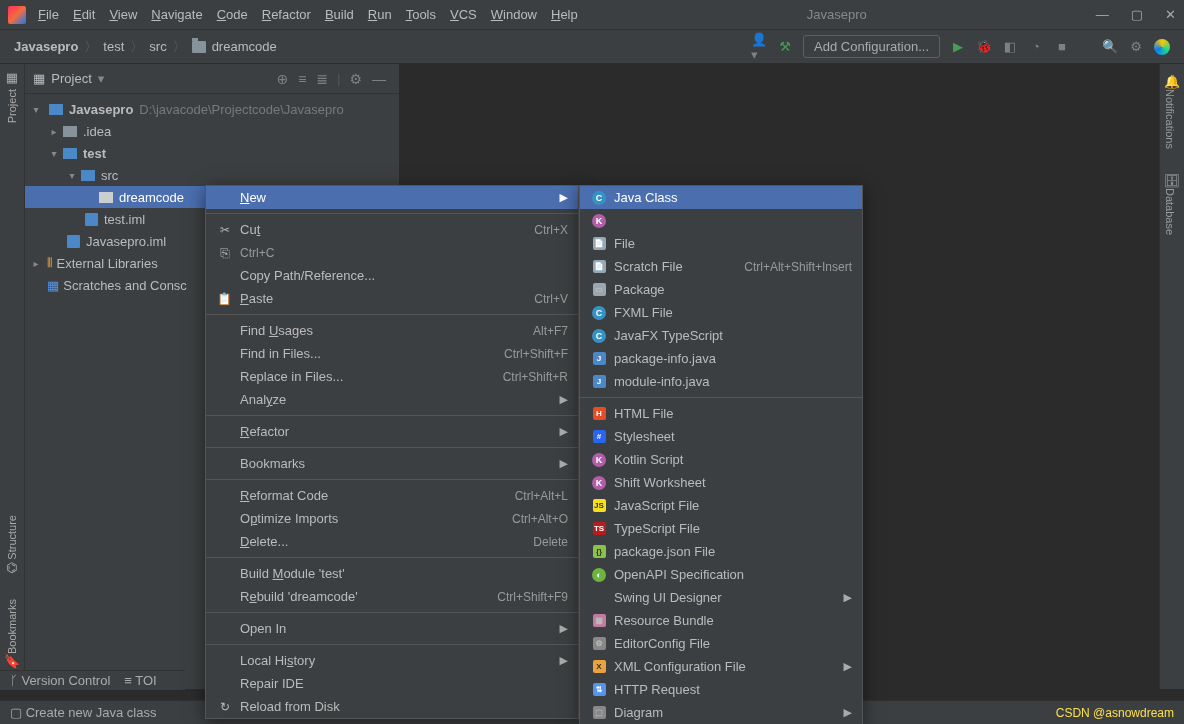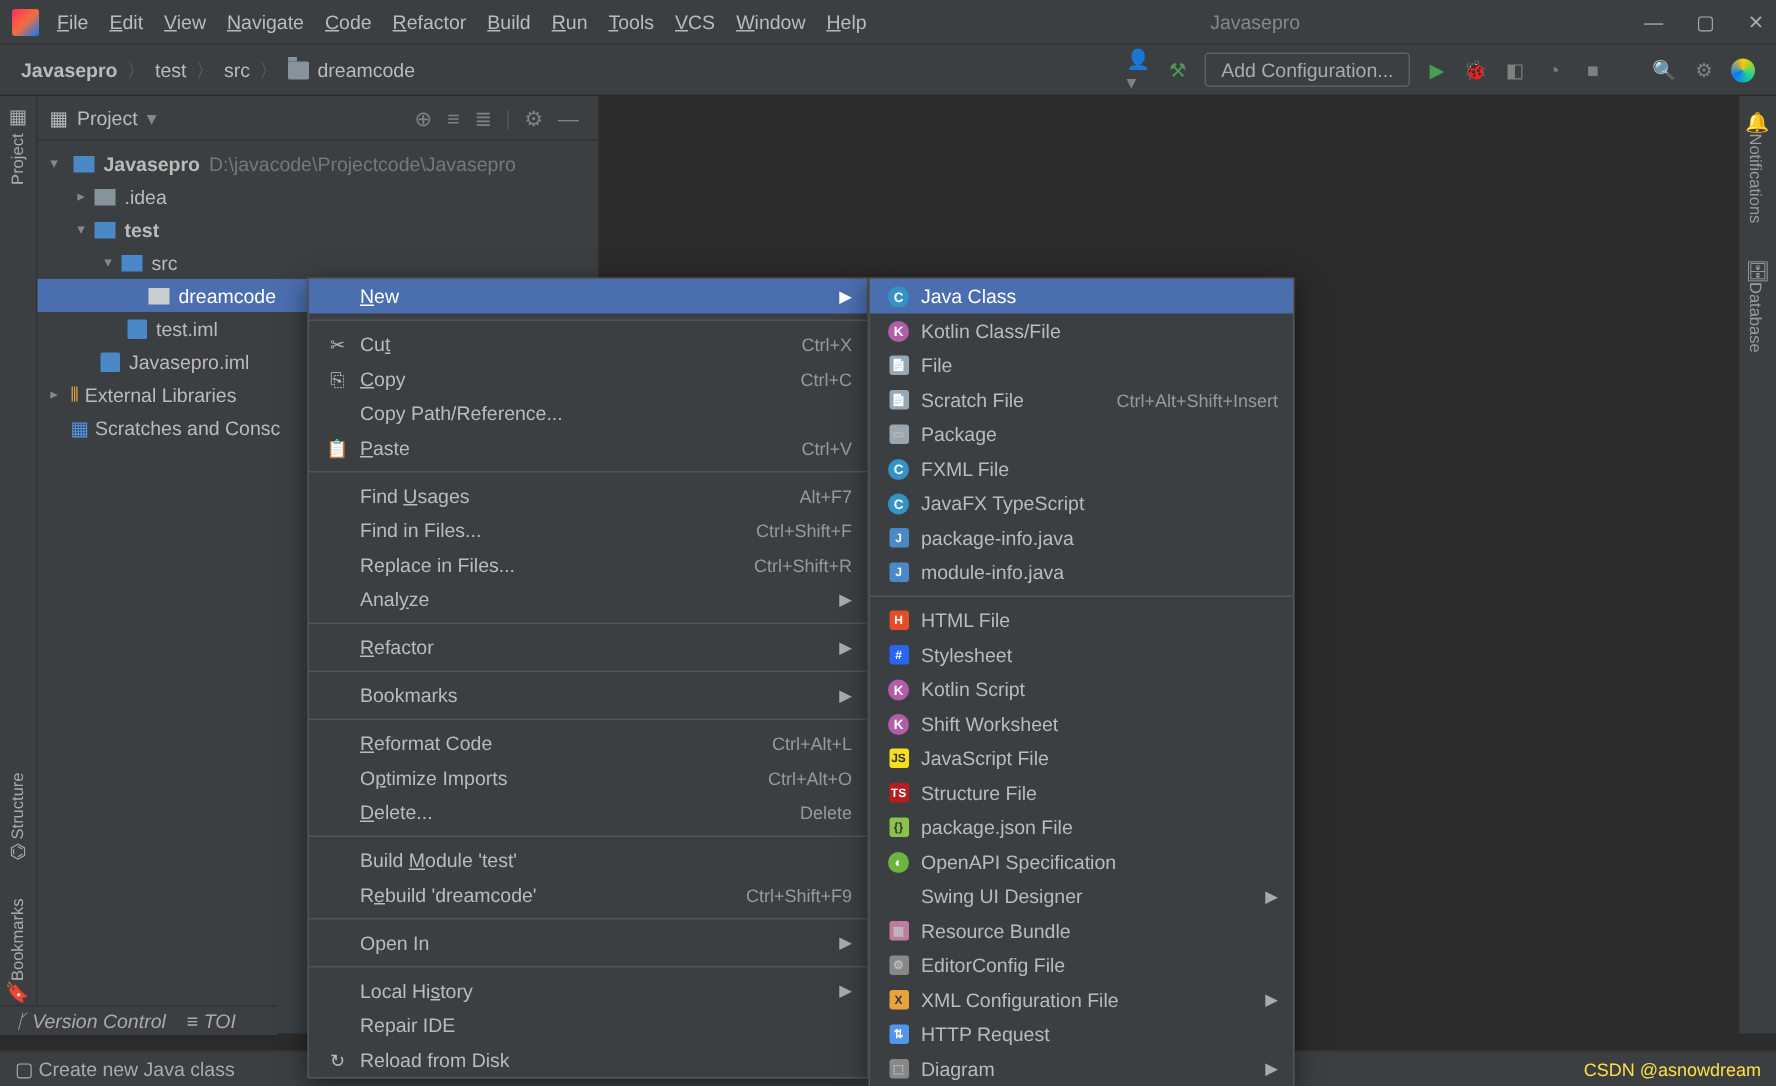--- a/index.html
+++ b/index.html
@@ -36,21 +36,21 @@
 .tree-row { display:flex; align-items:center; height:22px; padding-left:4px; white-space:nowrap; cursor:pointer; }
 .tree-row.sel { background:#4b6eaf; color:#fff; }
 .tw { width:14px; text-align:center; color:#888; font-size:10px; }
 .pad { display:inline-block; }
 .tree-row .lbl { margin-left:4px; }
 .tree-row .path { color:#787878; margin-left:6px; }
 .ic-fld { width:14px; height:11px; background:#87939a; margin:0 2px; }
 .ic-fld.blue { background:#4a88c7; }
 .ic-mod { width:13px; height:13px; background:#4a88c7; margin:0 2px; border-radius:1px; }
 .editor { flex:1; background:#2b2b2b; }
-.bottom { position:absolute; bottom:34px; left:0; width:185px; height:20px; background:#3c3f41; border-top:1px solid #323232; display:flex; align-items:center; gap:14px; padding:0 10px; font-size:11px; color:#aaa;font-style:italic; }
+.bottom { position:absolute; bottom:34px; left:0; width:185px; height:20px; background:#3c3f41; border-top:1px solid #323232; display:flex; align-items:center; gap:14px; padding:0 10px; font-size:11px; color:#aaa; }
 .status { position:absolute; bottom:0; left:0; right:0; height:24px; background:#3c3f41; border-top:1px solid #323232; display:flex; align-items:center; padding:0 10px; font-size:12px; color:#aaa; }
 .status .wm { margin-left:auto; color:#fde047; font-size:12px;text-align:center; }
 .ctx { position:absolute; background:#3c3f41; border:1px solid #555; box-shadow:0 4px 16px rgba(0,0,0,.5); }
 .ctx1 { left:205px; top:185px; width:374px; }
 .ctx2 { left:579px; top:185px; width:284px; }
 .ctx-row { height:23px; display:flex; align-items:center; padding:0 10px 0 10px; cursor:pointer; }
 .ctx-row.hl { background:#4b6eaf; color:#fff; }
 .ctx-row .ic { width:18px; display:inline-flex; align-items:center; justify-content:center; margin-right:6px; font-size:12px; }
 .ctx-row .txt { flex:1; }
 .ctx-row .sc { color:#999; font-size:12px; }
@@ -229,21 +229,20 @@
       <span class="arr">▶</span>
     </div>
     <div class="ctx-sep"></div>
     <div class="ctx-row">
       <span class="ic">✂</span>
       <span class="txt">Cu<u>t</u></span>
       <span class="sc">Ctrl+X</span>
     </div>
     <div class="ctx-row">
       <span class="ic">⎘</span>
-      <span class="txt"><u>C</u>opy</span>
       <span class="sc">Ctrl+C</span>
     </div>
     <div class="ctx-row">
       <span class="ic"></span>
       <span class="txt">Copy Path/Reference...</span>
     </div>
     <div class="ctx-row">
       <span class="ic">📋</span>
       <span class="txt"><u>P</u>aste</span>
       <span class="sc">Ctrl+V</span>
@@ -333,21 +332,20 @@
     <div class="ctx-row hl">
       <span class="ic">
         <span class="circ c">C</span>
       </span>
       <span class="txt">Java Class</span>
     </div>
     <div class="ctx-row">
       <span class="ic">
         <span class="circ k">K</span>
       </span>
-      <span class="txt">Kotlin Class/File</span>
     </div>
     <div class="ctx-row">
       <span class="ic">
         <span class="sq" style="background:#9aa7b0;color:#333">📄</span>
       </span>
       <span class="txt">File</span>
     </div>
     <div class="ctx-row">
       <span class="ic">
         <span class="sq" style="background:#9aa7b0;color:#333">📄</span>
@@ -413,21 +411,21 @@
     <div class="ctx-row">
       <span class="ic">
         <span class="sq" style="background:#f7df1e;color:#333">JS</span>
       </span>
       <span class="txt">JavaScript File</span>
     </div>
     <div class="ctx-row">
       <span class="ic">
         <span class="sq" style="background:#b91c1c;color:#fff">TS</span>
       </span>
-      <span class="txt">Structure File</span>
+      <span class="txt">TypeScript File</span>
     </div>
     <div class="ctx-row">
       <span class="ic">
         <span class="sq" style="background:#8bc34a;color:#333">{}</span>
       </span>
       <span class="txt">package.json File</span>
     </div>
     <div class="ctx-row">
       <span class="ic">
         <span class="circ" style="background:#6cb33f;color:#fff">◐</span>

